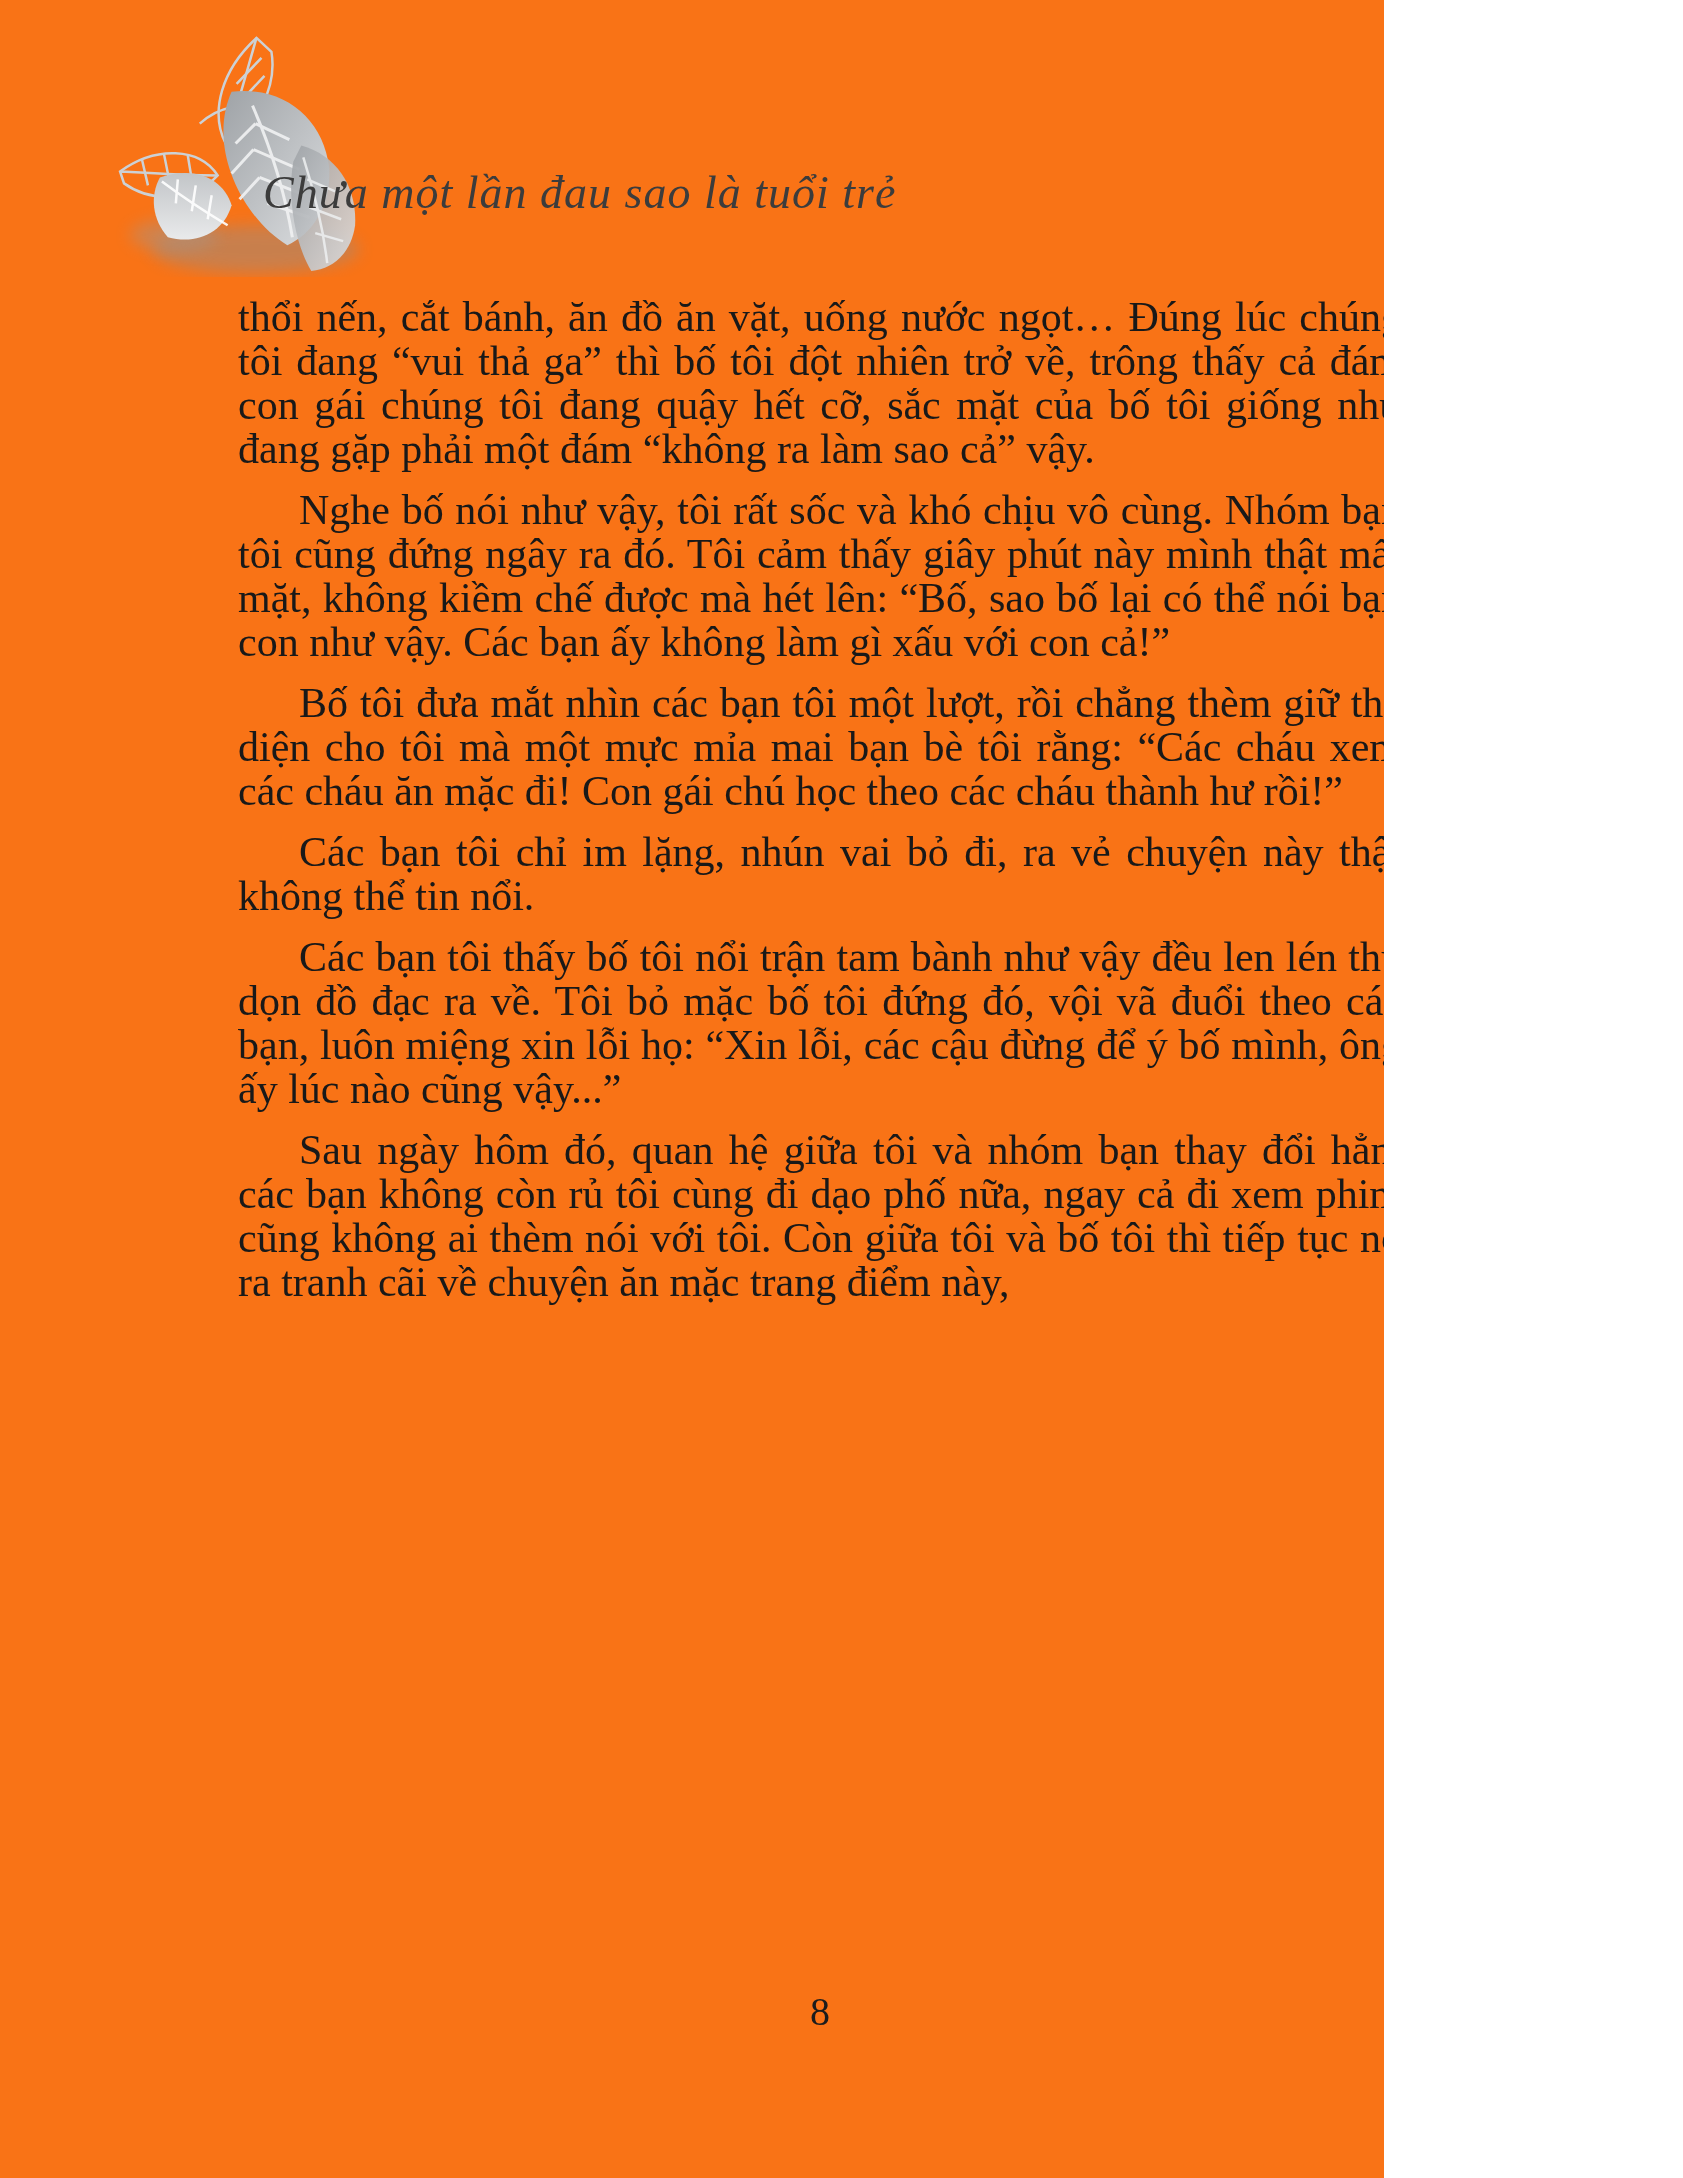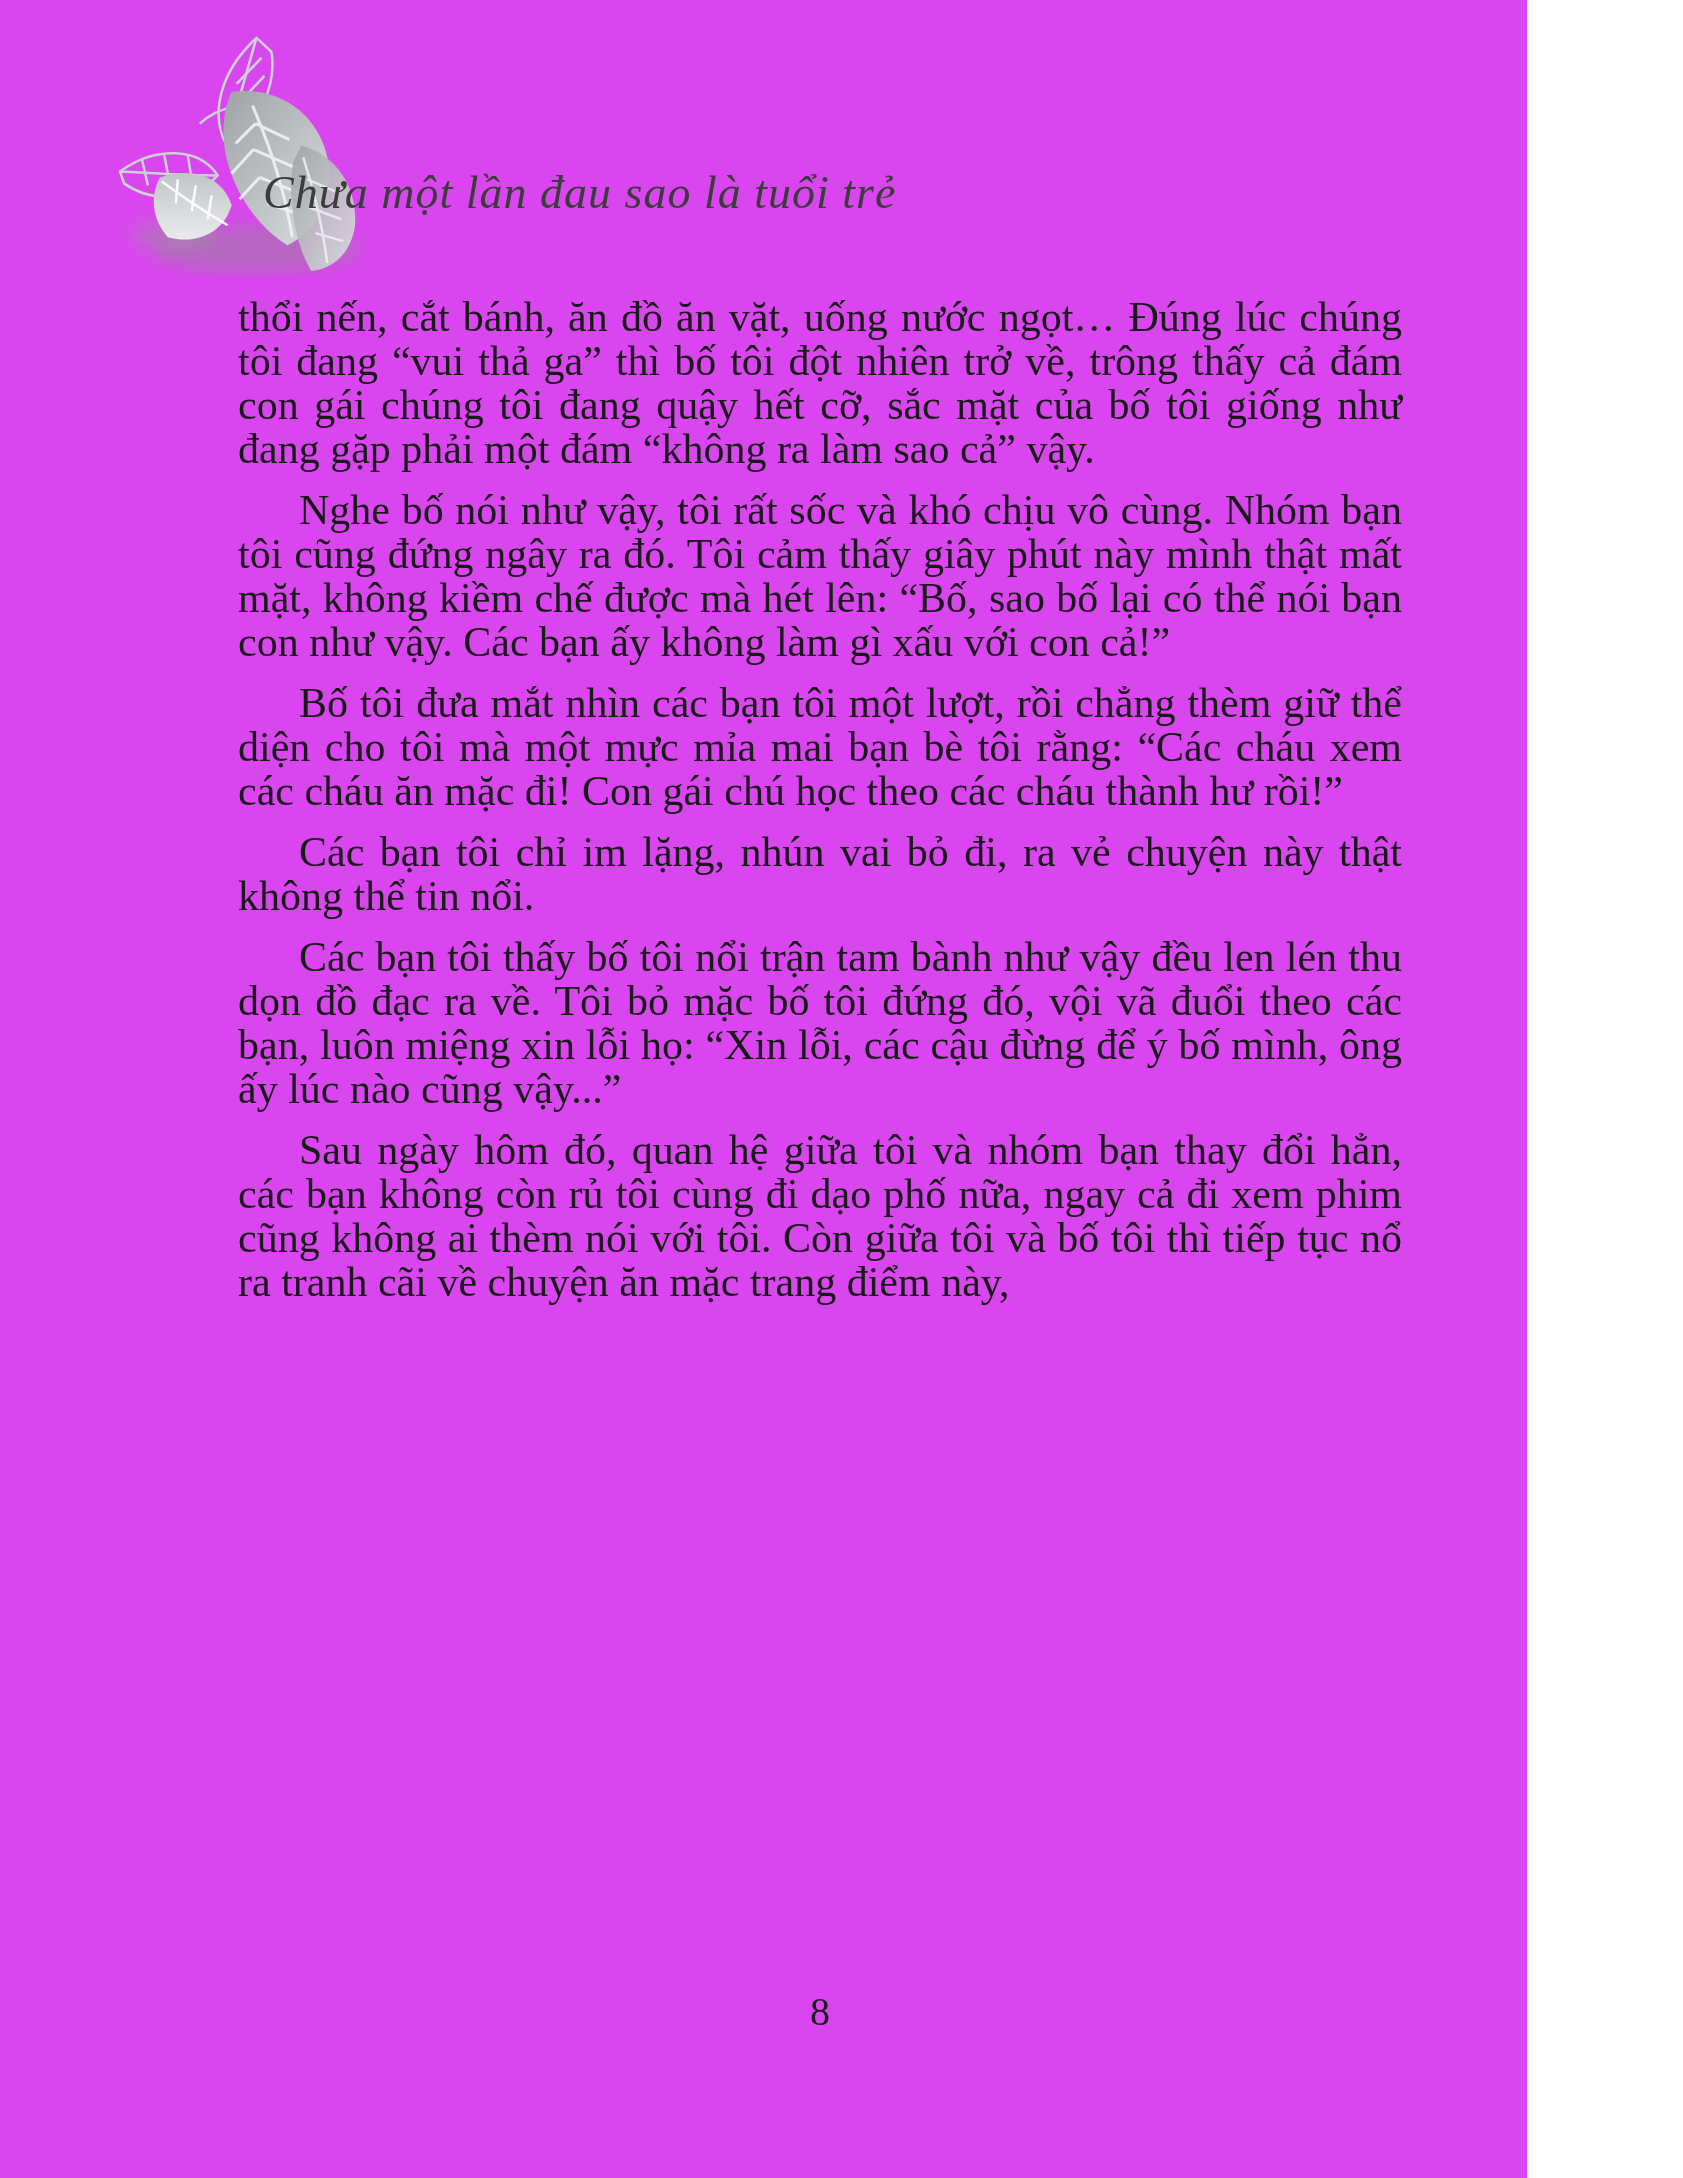--- a/index.html
+++ b/index.html
@@ -1,19 +1,19 @@
 <!DOCTYPE html>
 <html lang="vi"><head>
 <meta charset="utf-8">
 <style>
   html,body{margin:0;padding:0;background:#ffffff;}
   .page{
     position:relative;
-    width:1527px;height:2178px;
-    background:#d946ef;
+    width:1384px;height:2178px;
+    background:#f97316;
     overflow:hidden;
     font-family:"Liberation Serif","DejaVu Serif",serif;
   }
   
   .leaf-art{
     position:absolute;left:101px;top:28px;
     width:315px;height:249px;z-index:1;
   }
   .running-title{
     position:absolute;left:263px;top:166px;z-index:2;

